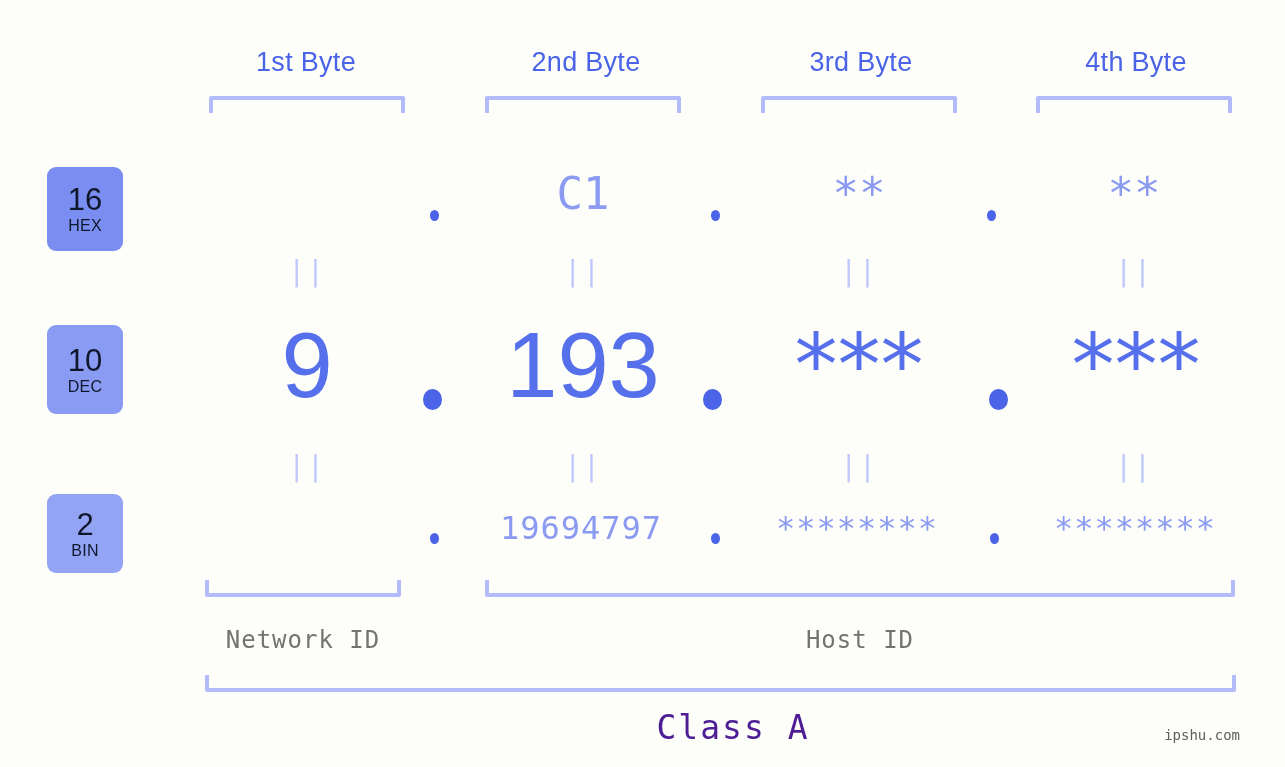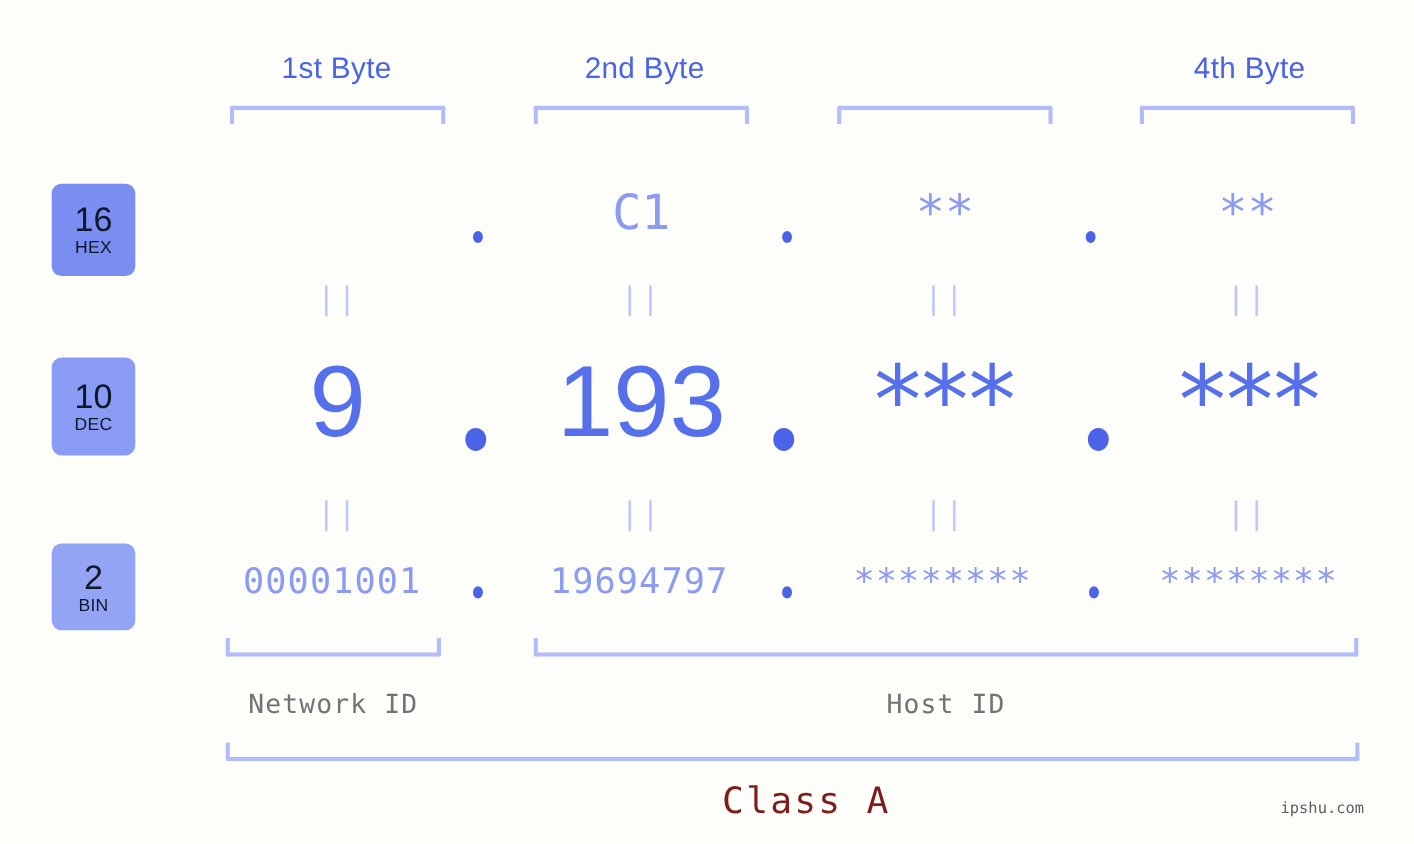--- a/index.html
+++ b/index.html
@@ -131,21 +131,21 @@
     font-size: 24px;
     color: #737373;
     text-align: center;
     white-space: nowrap;
     letter-spacing: 1px;
   }
 
   .classlabel {
     font-family: "DejaVu Sans Mono", monospace;
     font-size: 33px;
-    color: #7f1d1d;
+    color: #4c1d95;
     text-align: center;
     white-space: nowrap;
     letter-spacing: 2px;
   }
 
   .watermark {
     font-family: "DejaVu Sans Mono", monospace;
     font-size: 14px;
     color: #5e5e5e;
     text-align: right;
@@ -153,20 +153,21 @@
     letter-spacing: 0px;
   }
 </style>
 </head>
 <body>
 
 <div id="stage">
 
   <div class="abs byte-label" style="left:206px; top:35px; width:200px;">1st Byte</div>
   <div class="abs byte-label" style="left:486px; top:35px; width:200px;">2nd Byte</div>
+  <div class="abs byte-label" style="left:761px; top:35px; width:200px;">3rd Byte</div>
   <div class="abs byte-label" style="left:1036px; top:35px; width:200px;">4th Byte</div>
 
   <div class="abs bracket-top" style="left:209px; top:84px; width:196px; height:17px;"></div>
   <div class="abs bracket-top" style="left:485px; top:84px; width:196px; height:17px;"></div>
   <div class="abs bracket-top" style="left:761px; top:84px; width:196px; height:17px;"></div>
   <div class="abs bracket-top" style="left:1036px; top:84px; width:196px; height:17px;"></div>
 
   <div class="abs badge" style="left:47px; top:155px; width:76px; height:84px; background:#7a8df0;">
     <span class="num">16</span>
     <span class="nm">HEX</span>
@@ -200,21 +201,20 @@
   <div class="abs eqmark" style="left:207px; top:441px; width:200px;">||</div>
   <div class="abs eqmark" style="left:483px; top:441px; width:200px;">||</div>
   <div class="abs eqmark" style="left:759px; top:441px; width:200px;">||</div>
   <div class="abs eqmark" style="left:1034px; top:441px; width:200px;">||</div>
 
   <div class="abs badge" style="left:47px; top:482px; width:76px; height:79px; background:#93a4f5;">
     <span class="num">2</span>
     <span class="nm">BIN</span>
   </div>
 
-  <div class="abs binval" style="left:202px; top:500px; width:200px;">00001001</div>
   <div class="abs dot" style="left:430px; top:521px; width:9px; height:11px;"></div>
   <div class="abs binval" style="left:481px; top:500px; width:200px;">19694797</div>
   <div class="abs dot" style="left:711px; top:521px; width:9px; height:11px;"></div>
   <div class="abs binval" style="left:757px; top:500px; width:200px;">********</div>
   <div class="abs dot" style="left:990px; top:521px; width:9px; height:11px;"></div>
   <div class="abs binval" style="left:1035px; top:500px; width:200px;">********</div>
 
   <div class="abs bracket-bottom" style="left:205px; top:568px; width:196px; height:17px;"></div>
   <div class="abs bracket-bottom" style="left:485px; top:568px; width:750px; height:17px;"></div>
 

